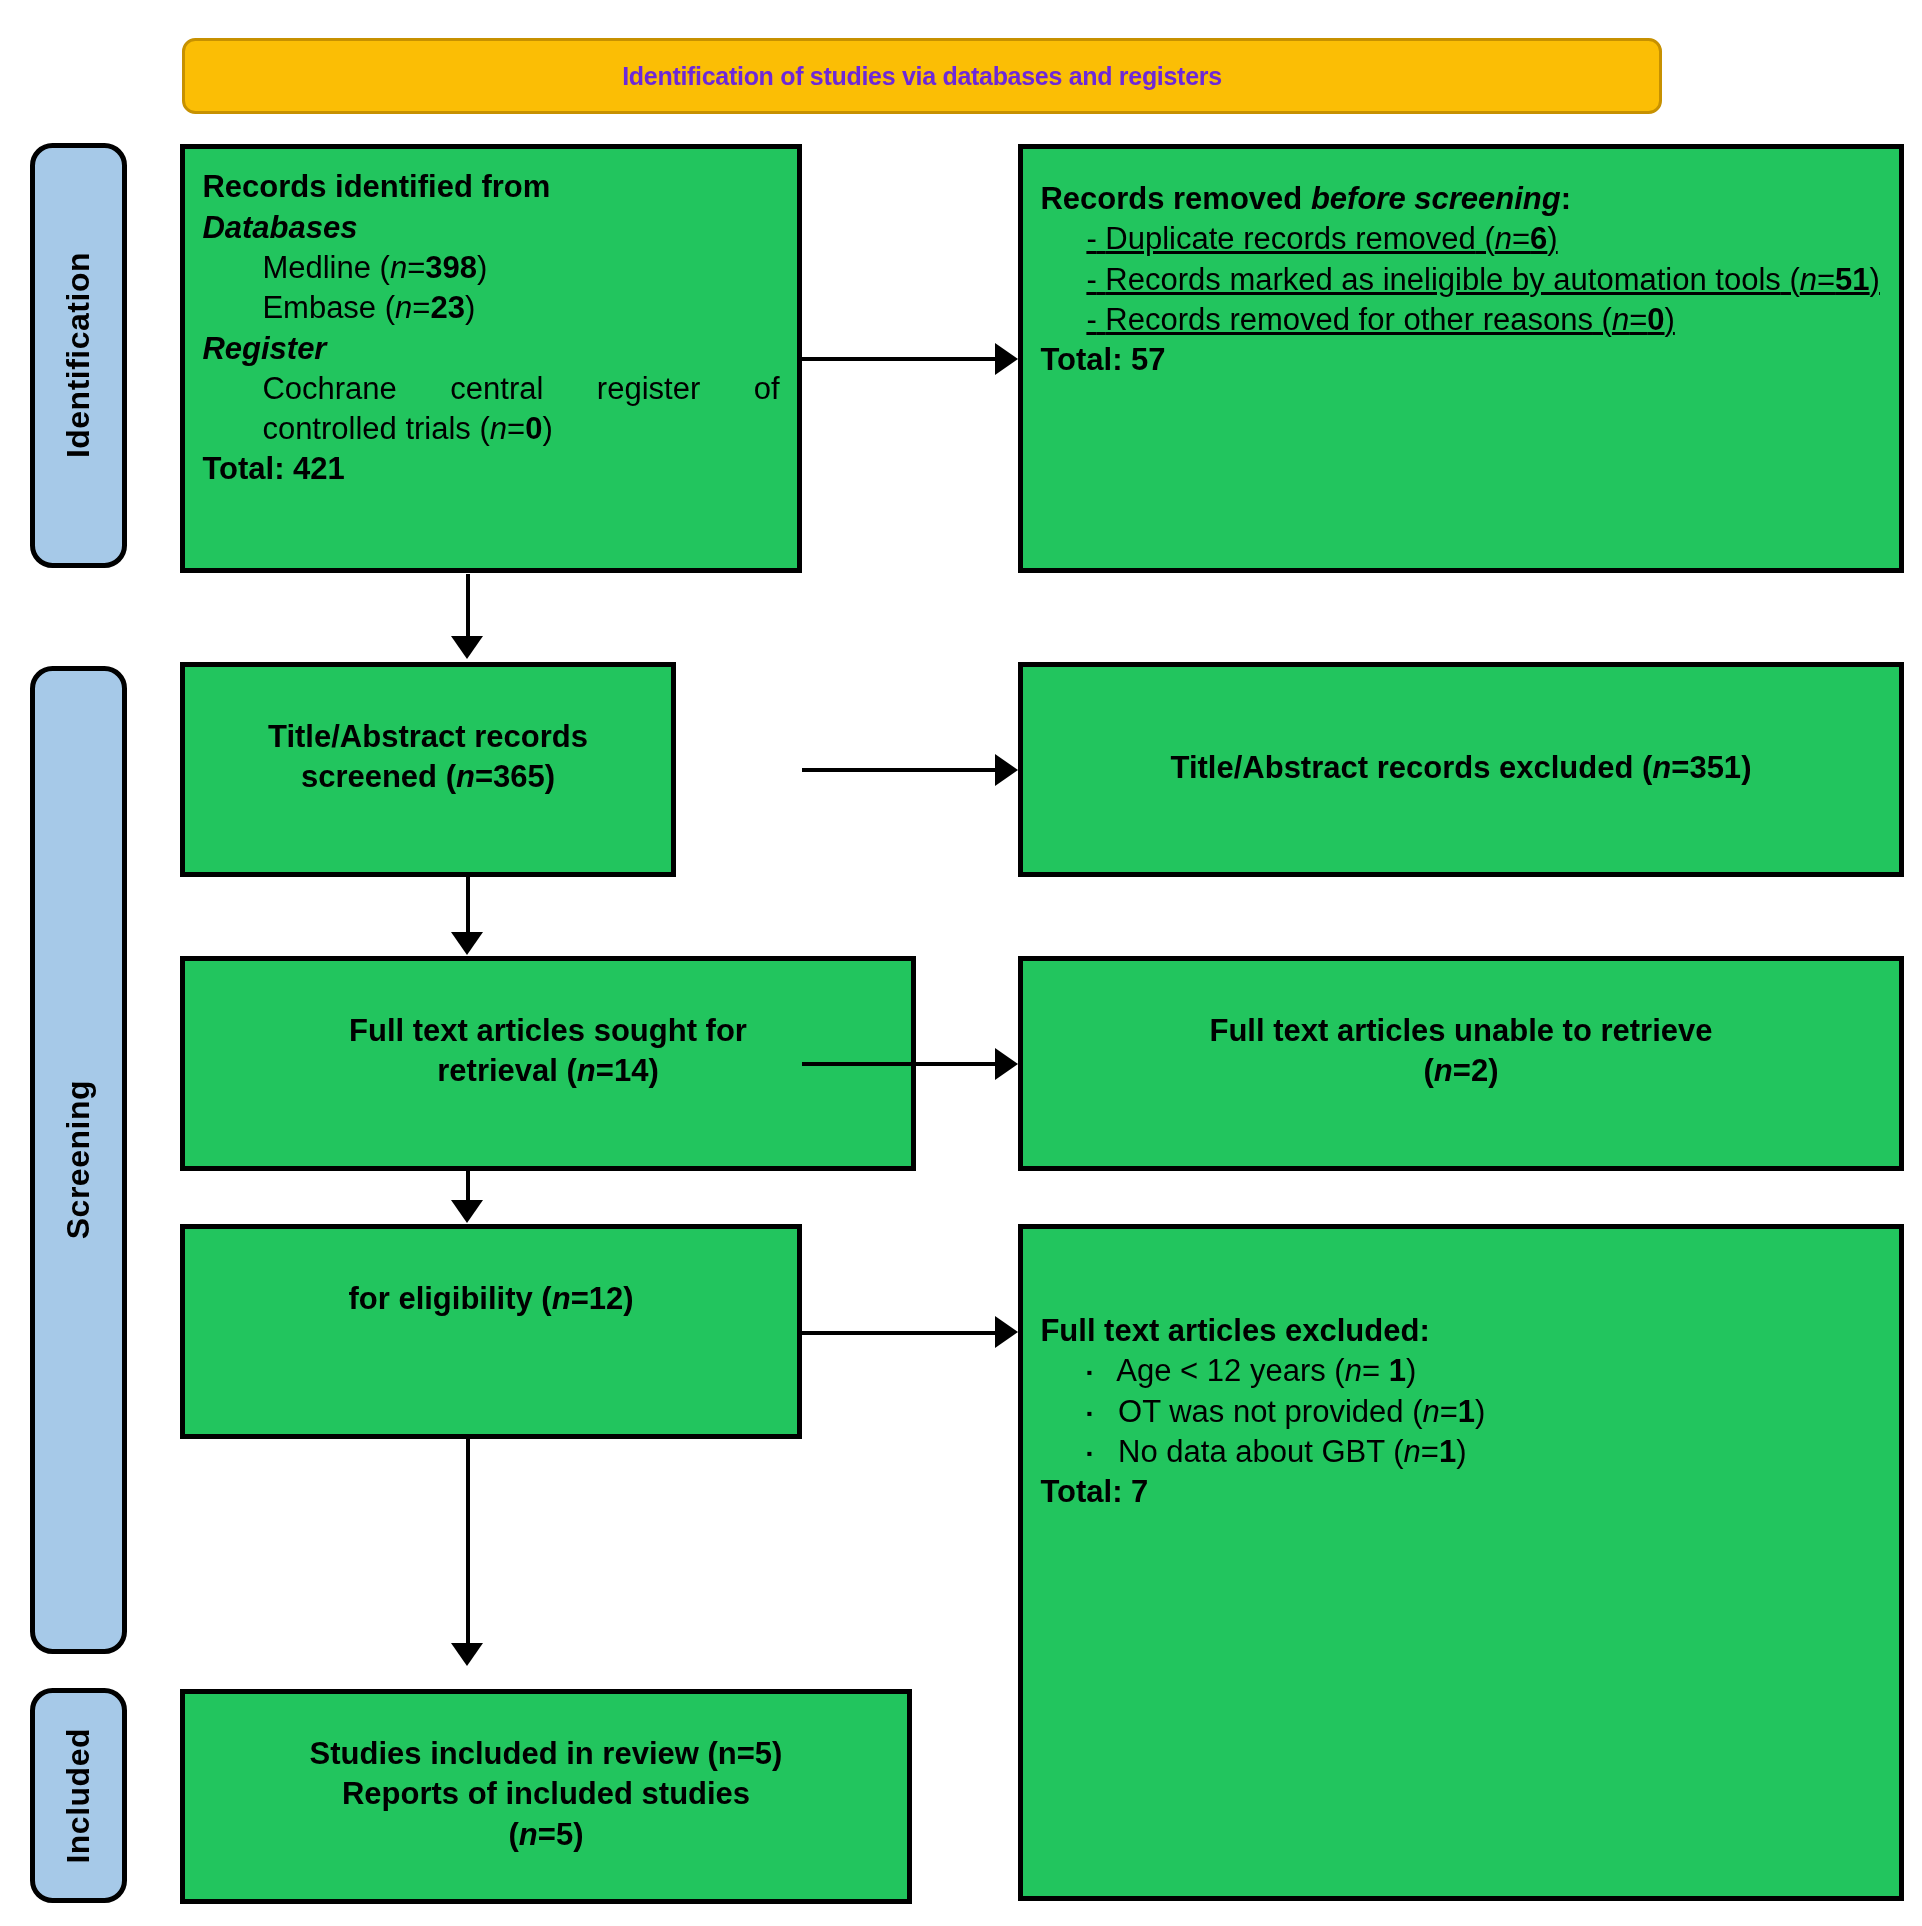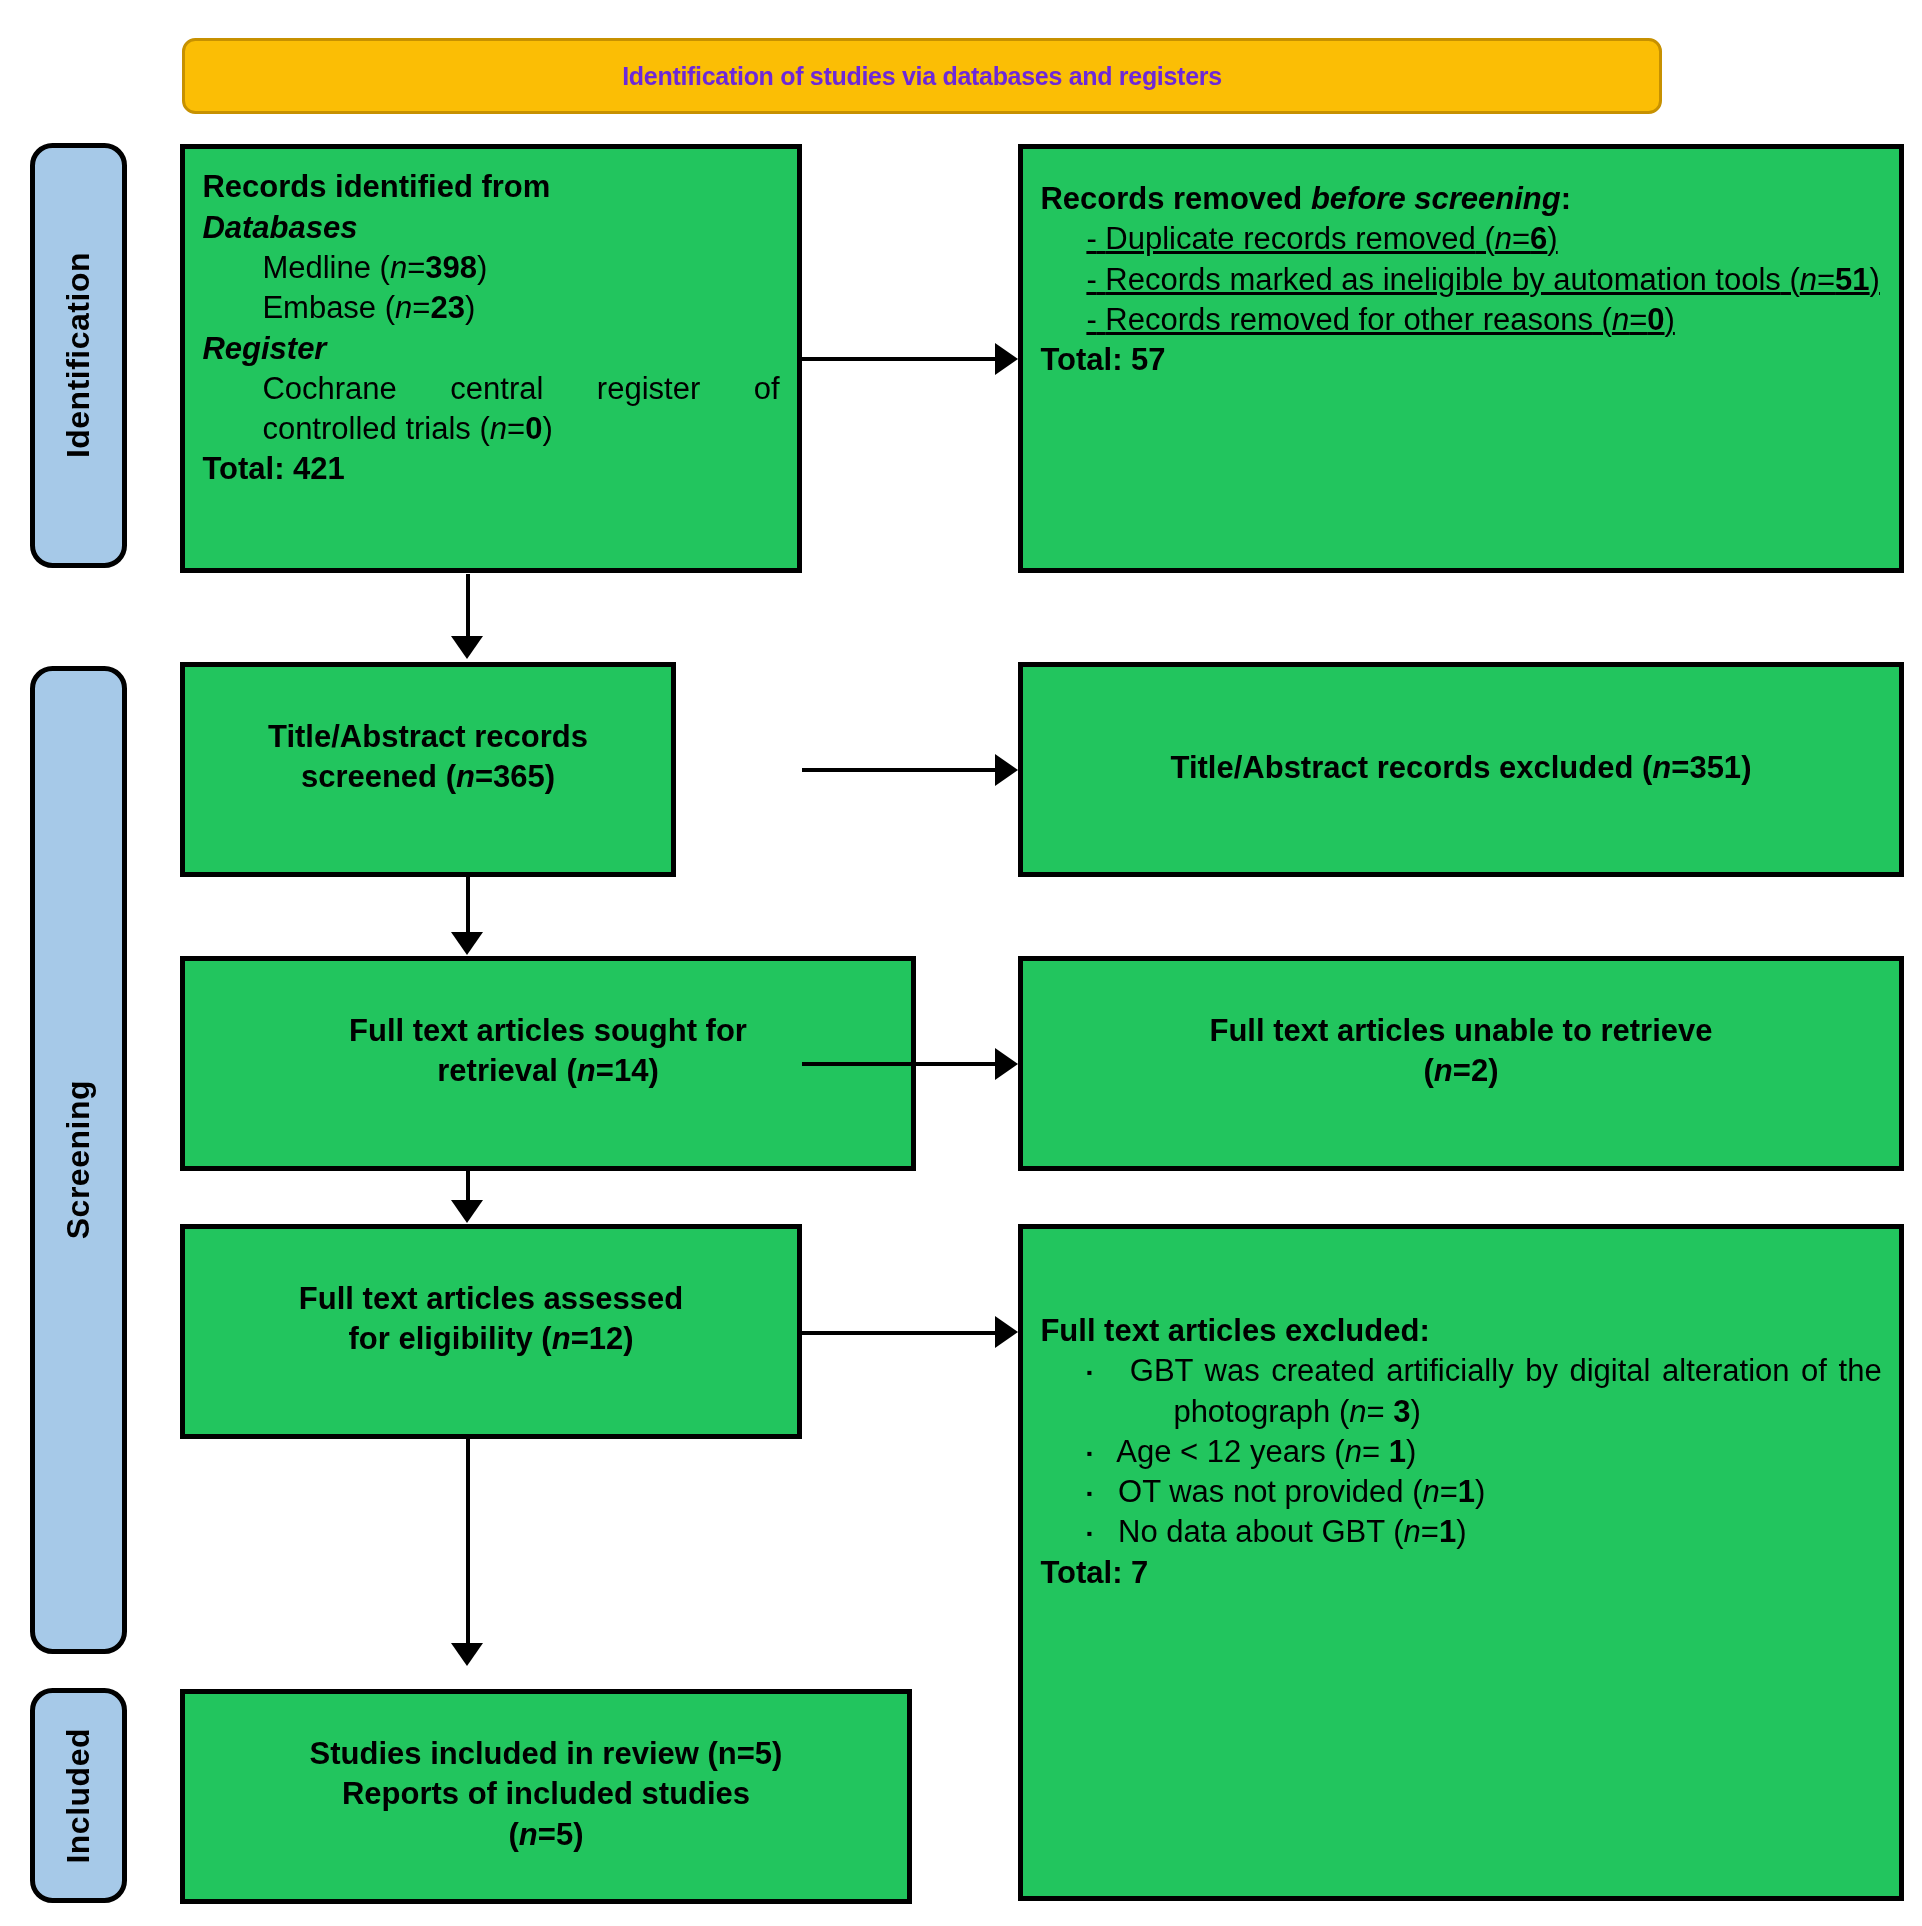--- a/index.html
+++ b/index.html
@@ -200,29 +200,27 @@
 
   <div class="box" id="box-unable">
     <div class="box-inner" style="top:50px;">
       <div class="txt b ctr">Full text articles unable to retrieve</div>
       <div class="txt b ctr">(<i>n</i>=<b>2</b>)</div>
     </div>
   </div>
 
   <div class="box" id="box-assessed">
     <div class="box-inner" style="top:50px;">
-      <div class="txt b ctr">Full text articles assessed</div>
       <div class="txt b ctr"><span>for eligibility</span> (<i>n</i>=<b>12</b>)</div>
     </div>
   </div>
 
   <div class="box" id="box-fulltext-exc">
     <div class="box-inner" style="top:82px;">
       <div class="txt b">Full text articles excluded:</div>
-      <div class="txt hang2 just"><span style="font-size:16.4px;vertical-align:middle;">▪</span>&nbsp;&nbsp; <span>GBT was created artificially by digital alteration of the photograph</span> (<i>n</i>=<b>&nbsp;<span>3</span></b>)</div>
       <div class="txt hang2"><span style="font-size:16.4px;vertical-align:middle;">▪</span>&nbsp;&nbsp; <span>Age &lt; 12 years</span> (<i>n</i>=<b>&nbsp;<span>1</span></b>)</div>
       <div class="txt hang2"><span style="font-size:16.4px;vertical-align:middle;">▪</span>&nbsp;&nbsp; <span>OT was not provided</span> (<i>n</i>=<b>1</b>)</div>
       <div class="txt hang2"><span style="font-size:16.4px;vertical-align:middle;">▪</span>&nbsp;&nbsp; <span>No data about GBT</span> (<i>n</i>=<b>1</b>)</div>
       <div class="txt b">Total: 7</div>
     </div>
   </div>
 
   <div class="box" id="box-included">
     <div class="box-inner" style="top:40px;">
       <div class="txt b ctr"><span>Studies included in review</span> (n=<span>5</span>)</div>

